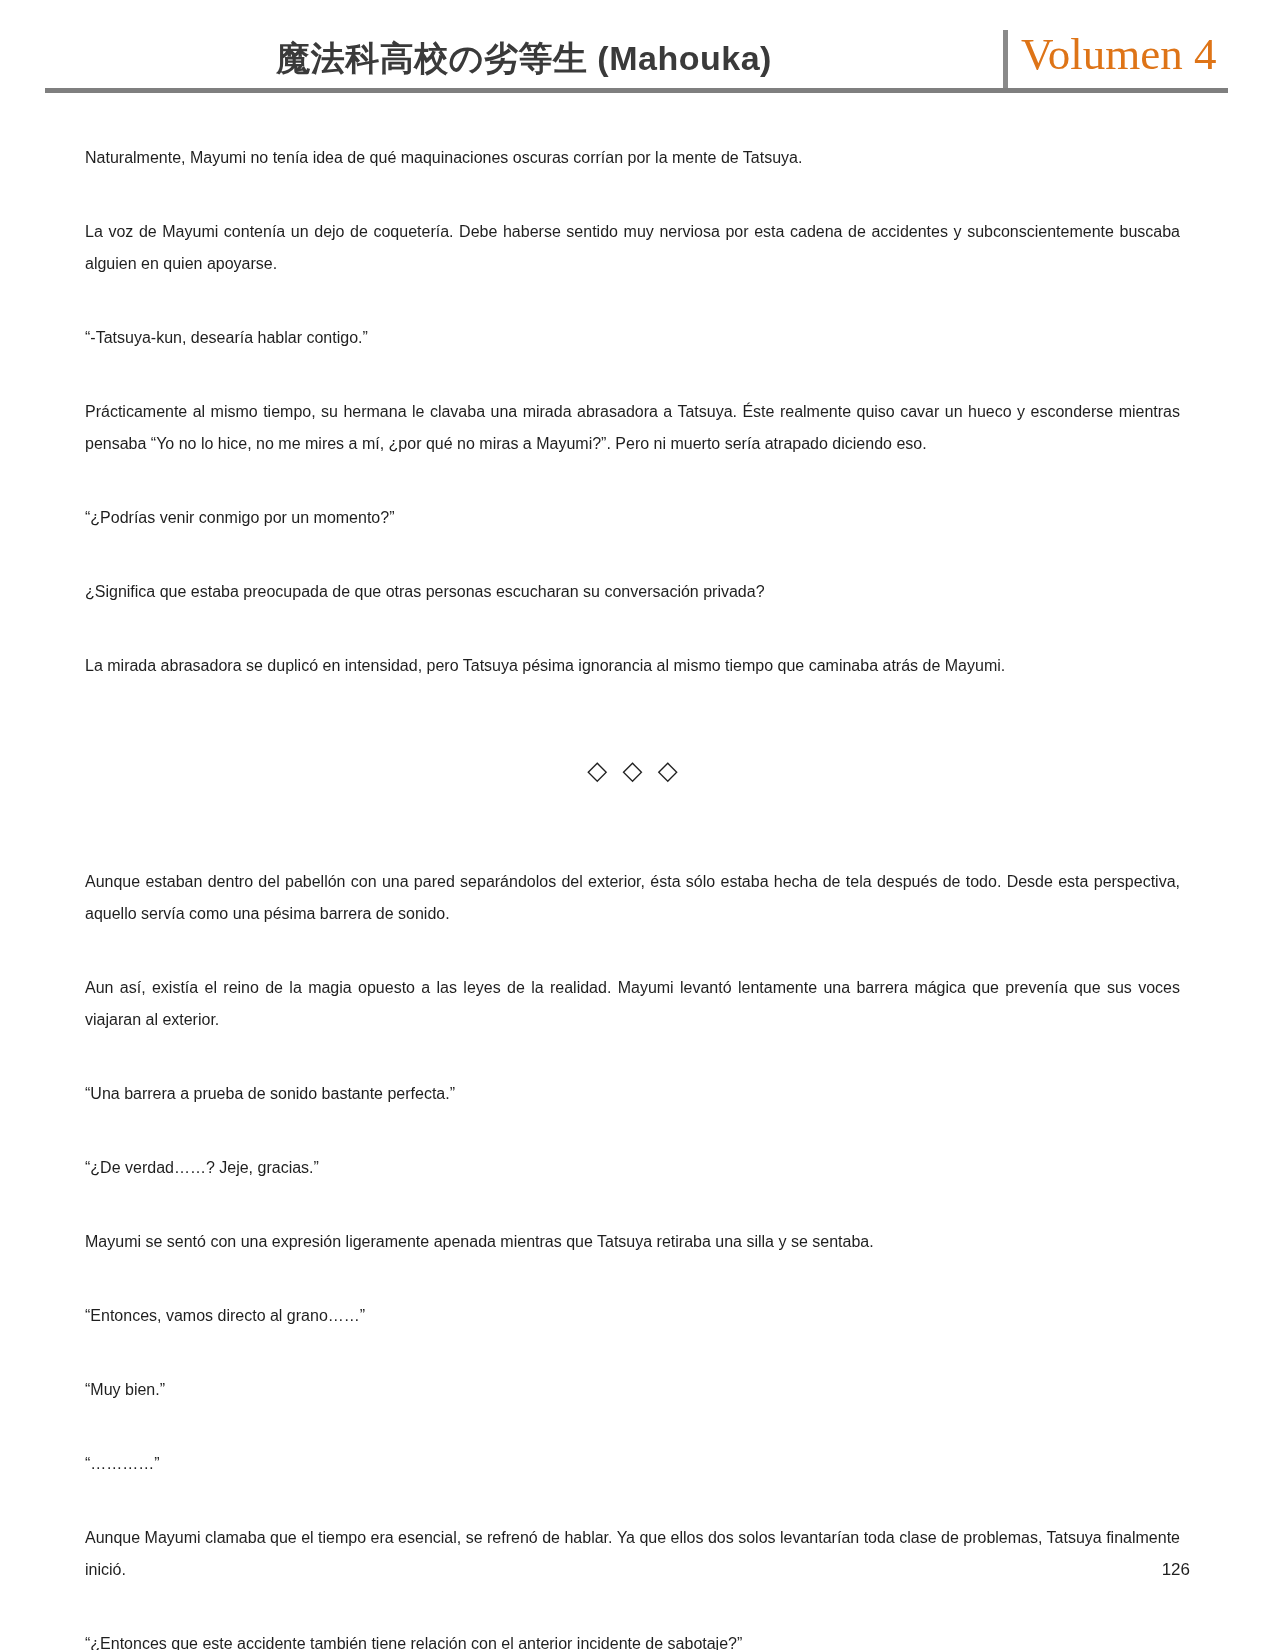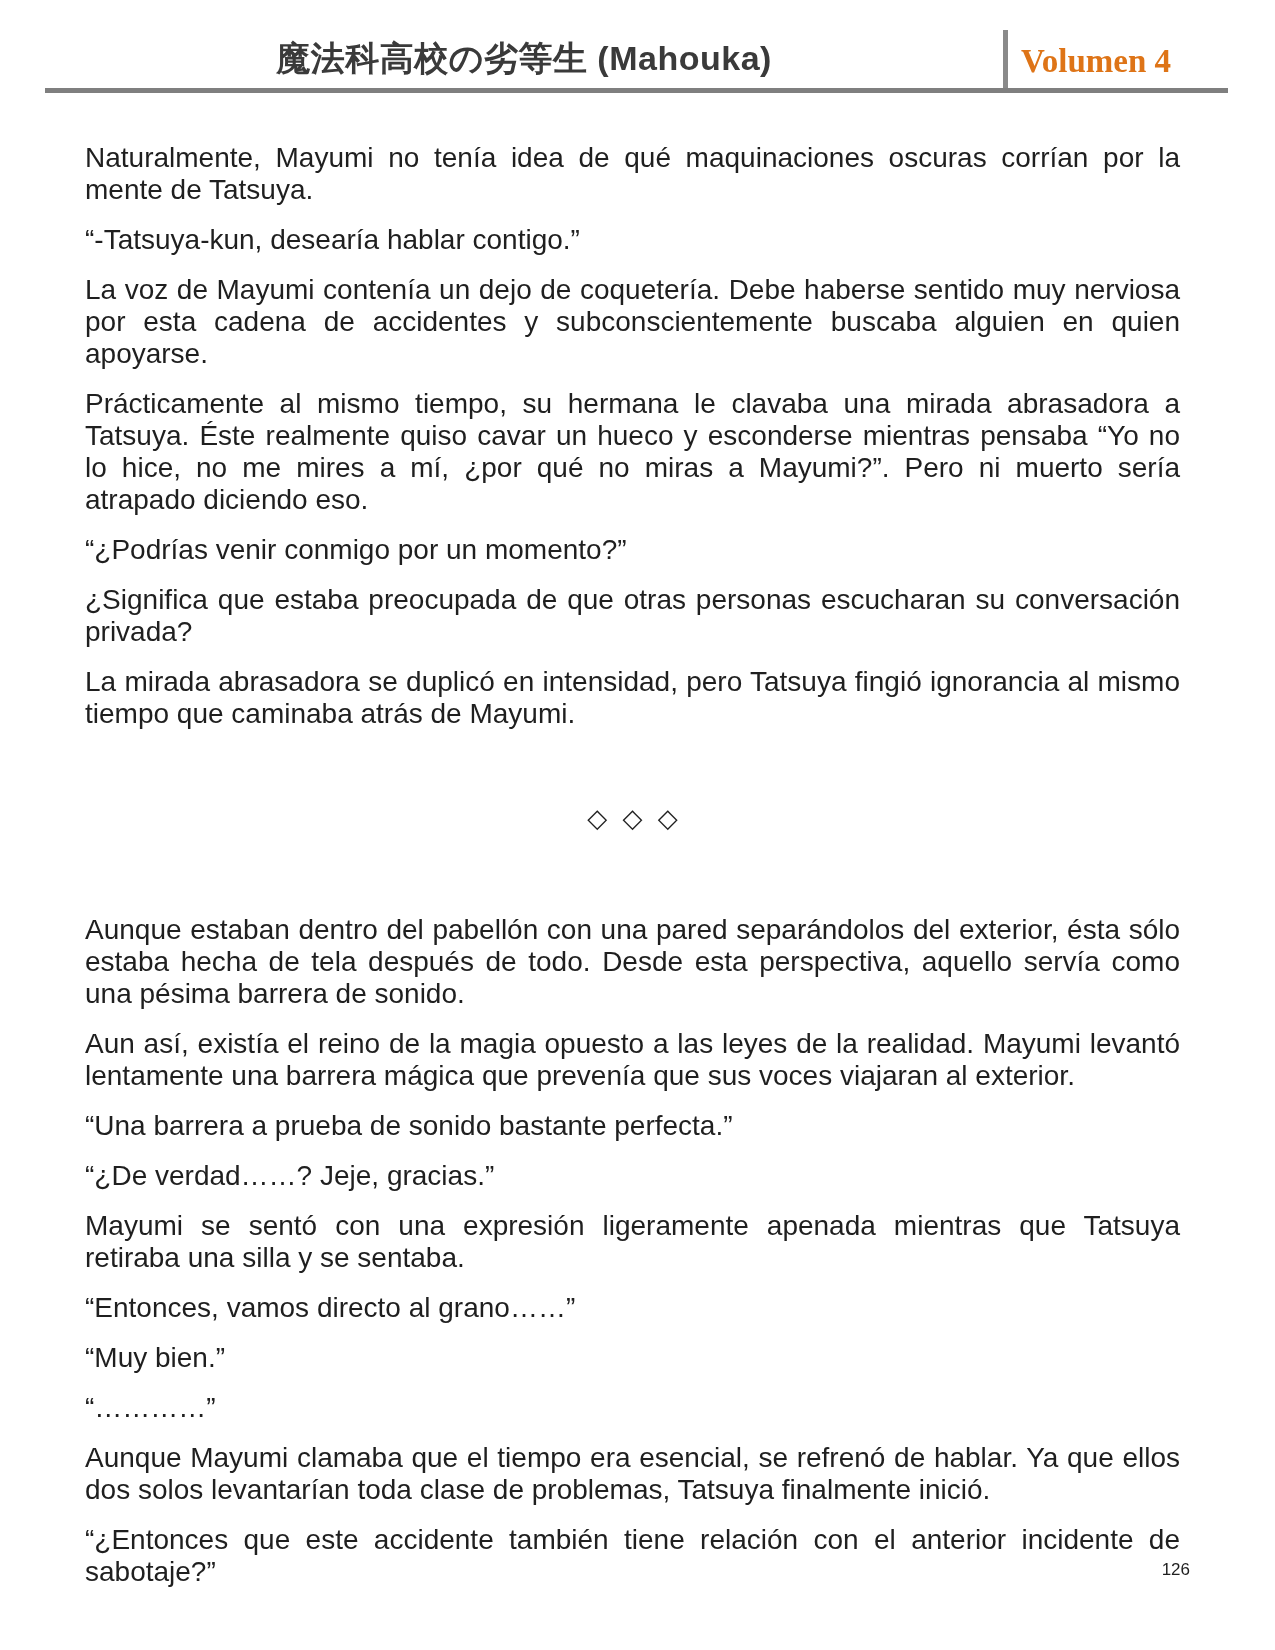--- a/index.html
+++ b/index.html
@@ -46,37 +46,37 @@
     background: #8a8a8a;
     flex: 0 0 auto;
   }
   .header-right {
     flex: 1;
     padding-left: 13px;
     padding-bottom: 8px;
   }
   .volume-label {
     font-family: "Liberation Serif", "DejaVu Serif", serif;
-    font-size: 33px;
-    font-weight: bold;
+    font-size: 45px;
+    font-weight: normal;
     color: var(--accent-orange, #de7417);
     white-space: nowrap;
     margin-top: 14px;
   }
   
   .content {
     position: absolute;
     top: 93px;
     left: 85px;
     width: 1095px;
     padding-top: 49px;
   }
   .content p {
-    margin: 18px 0;
-    font-size: 28px;
+    margin: 42px 0;
+    font-size: 16px;
     line-height: 32px;
     color: var(--text-color, #1f1f1f);
     text-align: justify;
     text-align-last: left;
     font-stretch: semi-condensed;
   }
   .content p:first-child {
     margin-top: 0;
   }
   .scene-divider {
@@ -106,26 +106,26 @@
       <span class="header-title">魔法科高校の劣等生 (Mahouka)</span>
     </div>
     <div class="header-vline"></div>
     <div class="header-right">
       <span class="volume-label">Volumen 4</span>
     </div>
   </div>
 
   <div class="content">
     <p>Naturalmente, Mayumi no tenía idea de qué maquinaciones oscuras corrían por la mente de Tatsuya.</p>
+    <p>La voz de Mayumi contenía un dejo de coquetería. Debe haberse sentido muy nerviosa por esta cadena de accidentes y subconscientemente buscaba alguien en quien apoyarse.</p>
     <p>“-Tatsuya-kun, desearía hablar contigo.”</p>
-    <p>La voz de Mayumi contenía un dejo de coquetería. Debe haberse sentido muy nerviosa por esta cadena de accidentes y subconscientemente buscaba alguien en quien apoyarse.</p>
     <p>Prácticamente al mismo tiempo, su hermana le clavaba una mirada abrasadora a Tatsuya. Éste realmente quiso cavar un hueco y esconderse mientras pensaba “Yo no lo hice, no me mires a mí, ¿por qué no miras a Mayumi?”. Pero ni muerto sería atrapado diciendo eso.</p>
     <p>“¿Podrías venir conmigo por un momento?”</p>
     <p>¿Significa que estaba preocupada de que otras personas escucharan su conversación privada?</p>
-    <p>La mirada abrasadora se duplicó en intensidad, pero Tatsuya fingió ignorancia al mismo tiempo que caminaba atrás de Mayumi.</p>
+    <p>La mirada abrasadora se duplicó en intensidad, pero Tatsuya pésima ignorancia al mismo tiempo que caminaba atrás de Mayumi.</p>
 
     <div class="scene-divider">◇ ◇ ◇</div>
 
     <p>Aunque estaban dentro del pabellón con una pared separándolos del exterior, ésta sólo estaba hecha de tela después de todo. Desde esta perspectiva, aquello servía como una pésima barrera de sonido.</p>
     <p>Aun así, existía el reino de la magia opuesto a las leyes de la realidad. Mayumi levantó lentamente una barrera mágica que prevenía que sus voces viajaran al exterior.</p>
     <p>“Una barrera a prueba de sonido bastante perfecta.”</p>
     <p>“¿De verdad……? Jeje, gracias.”</p>
     <p>Mayumi se sentó con una expresión ligeramente apenada mientras que Tatsuya retiraba una silla y se sentaba.</p>
     <p>“Entonces, vamos directo al grano……”</p>
     <p>“Muy bien.”</p>

